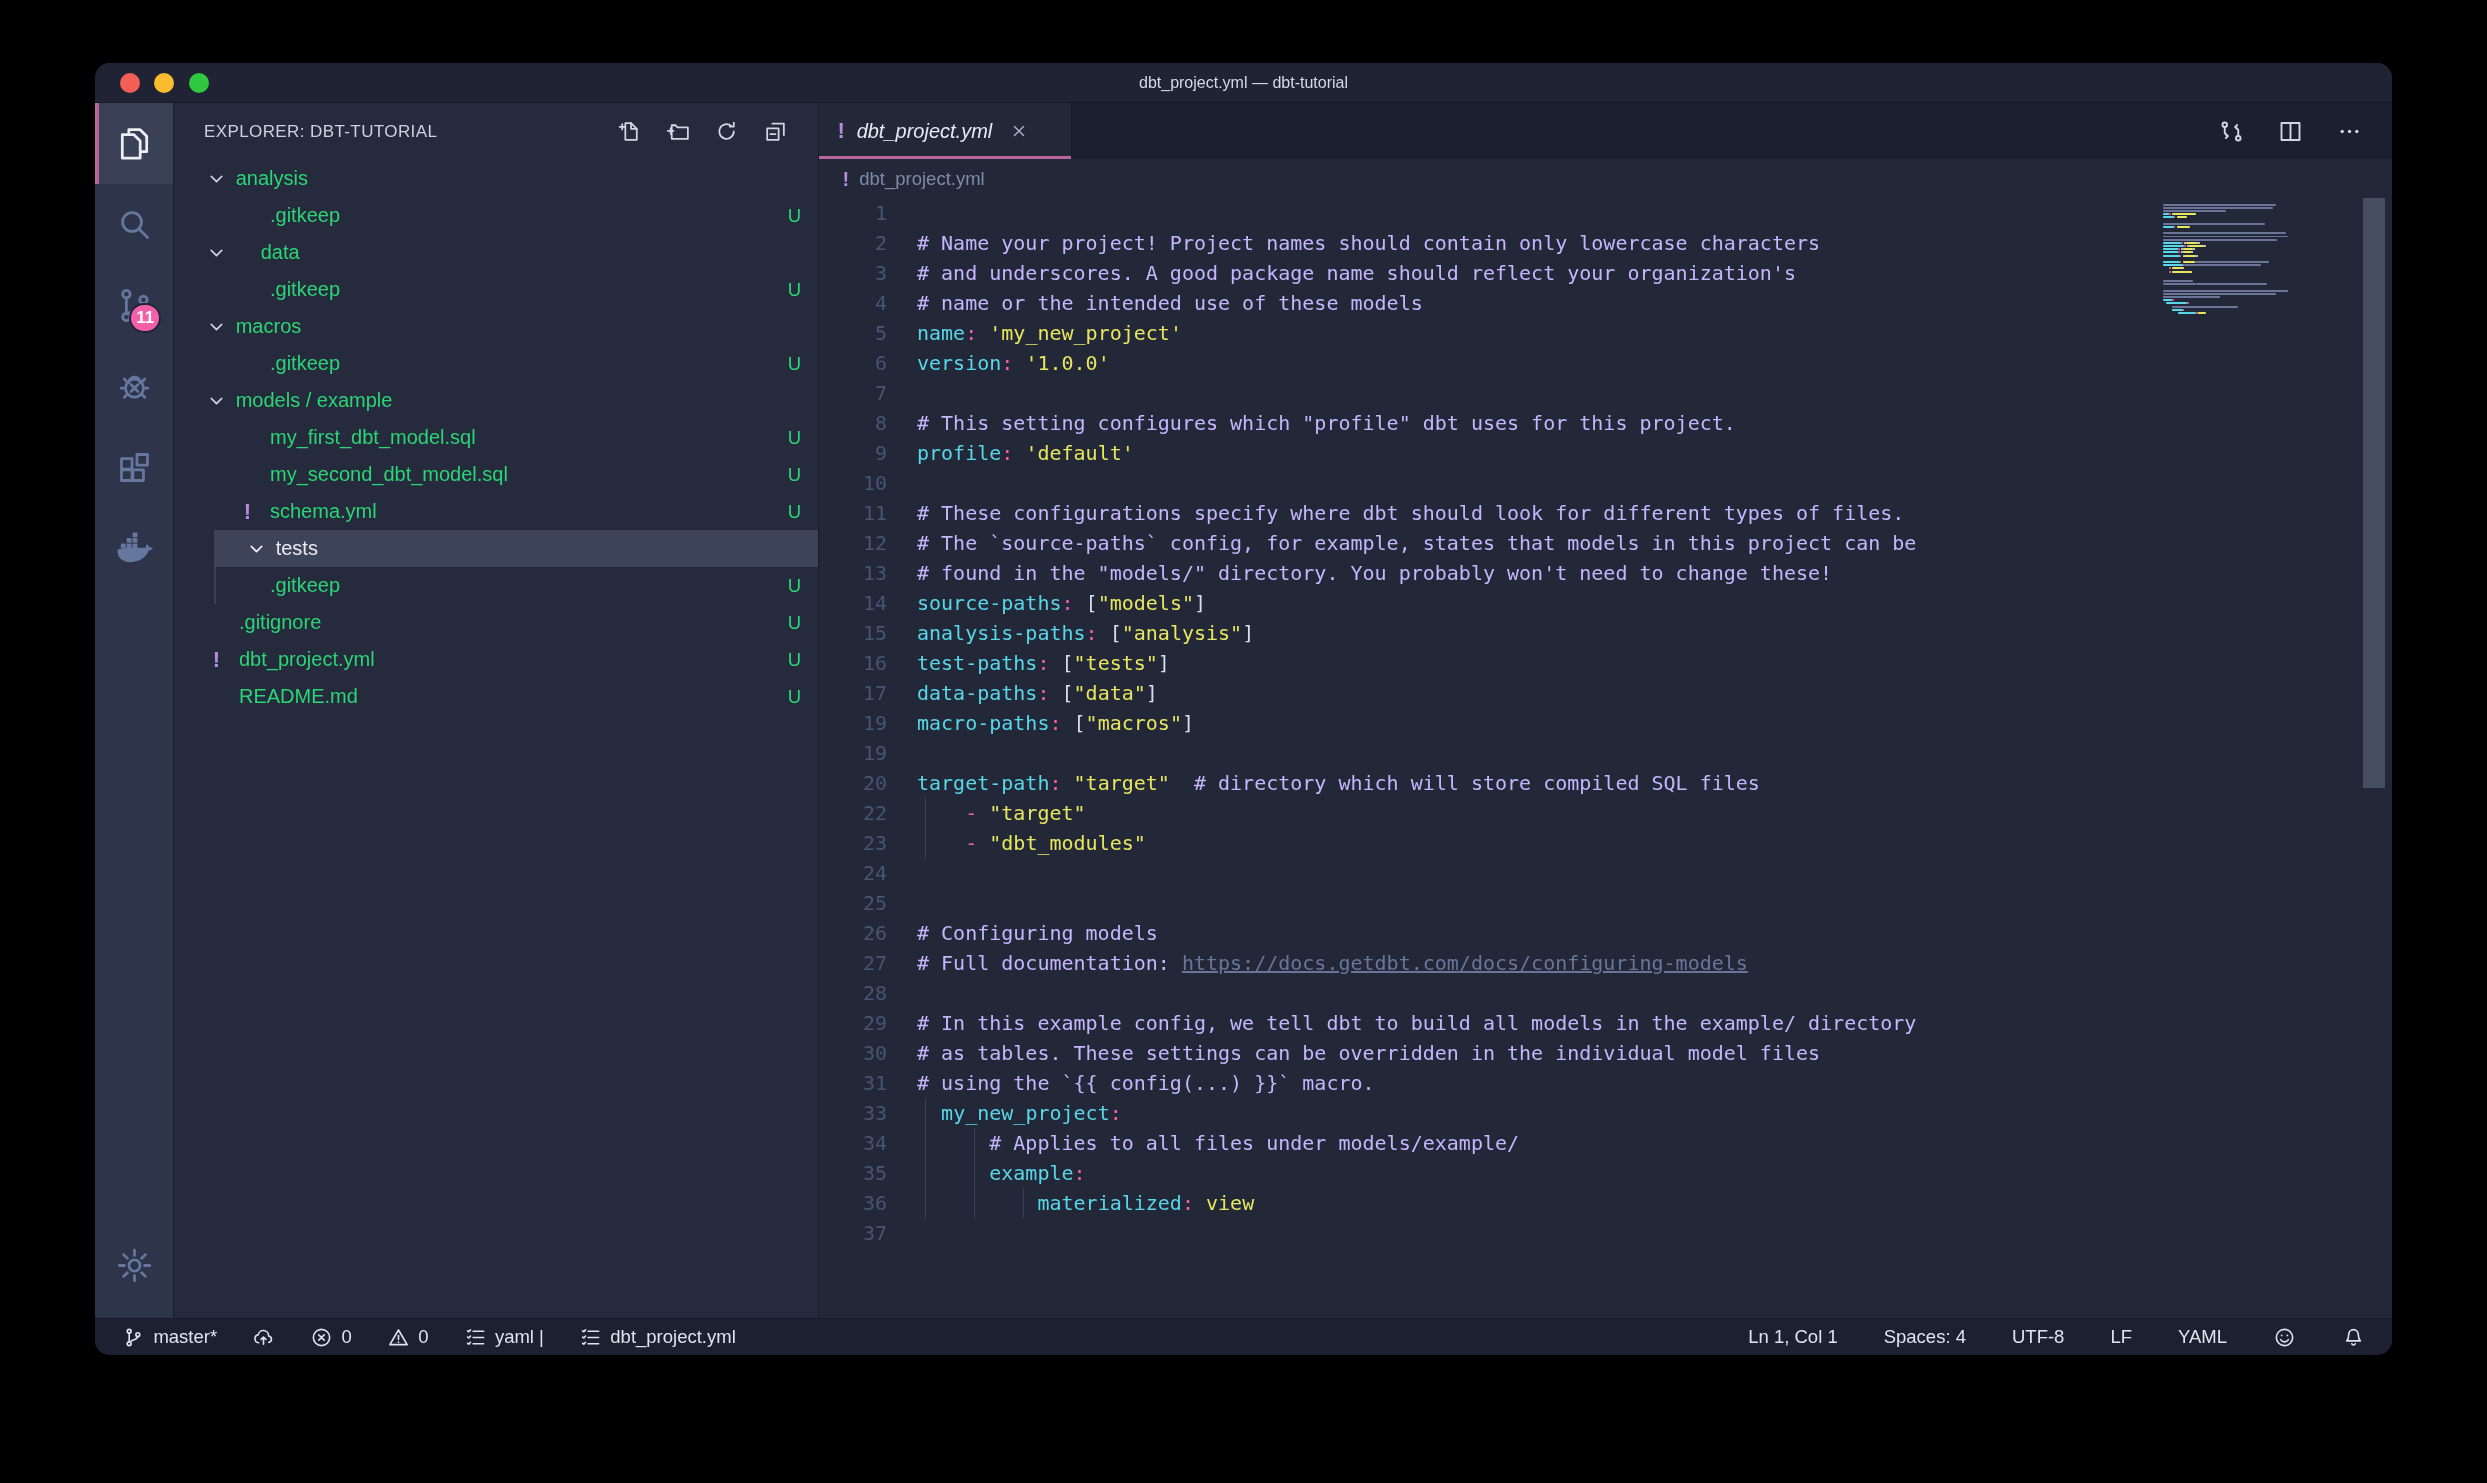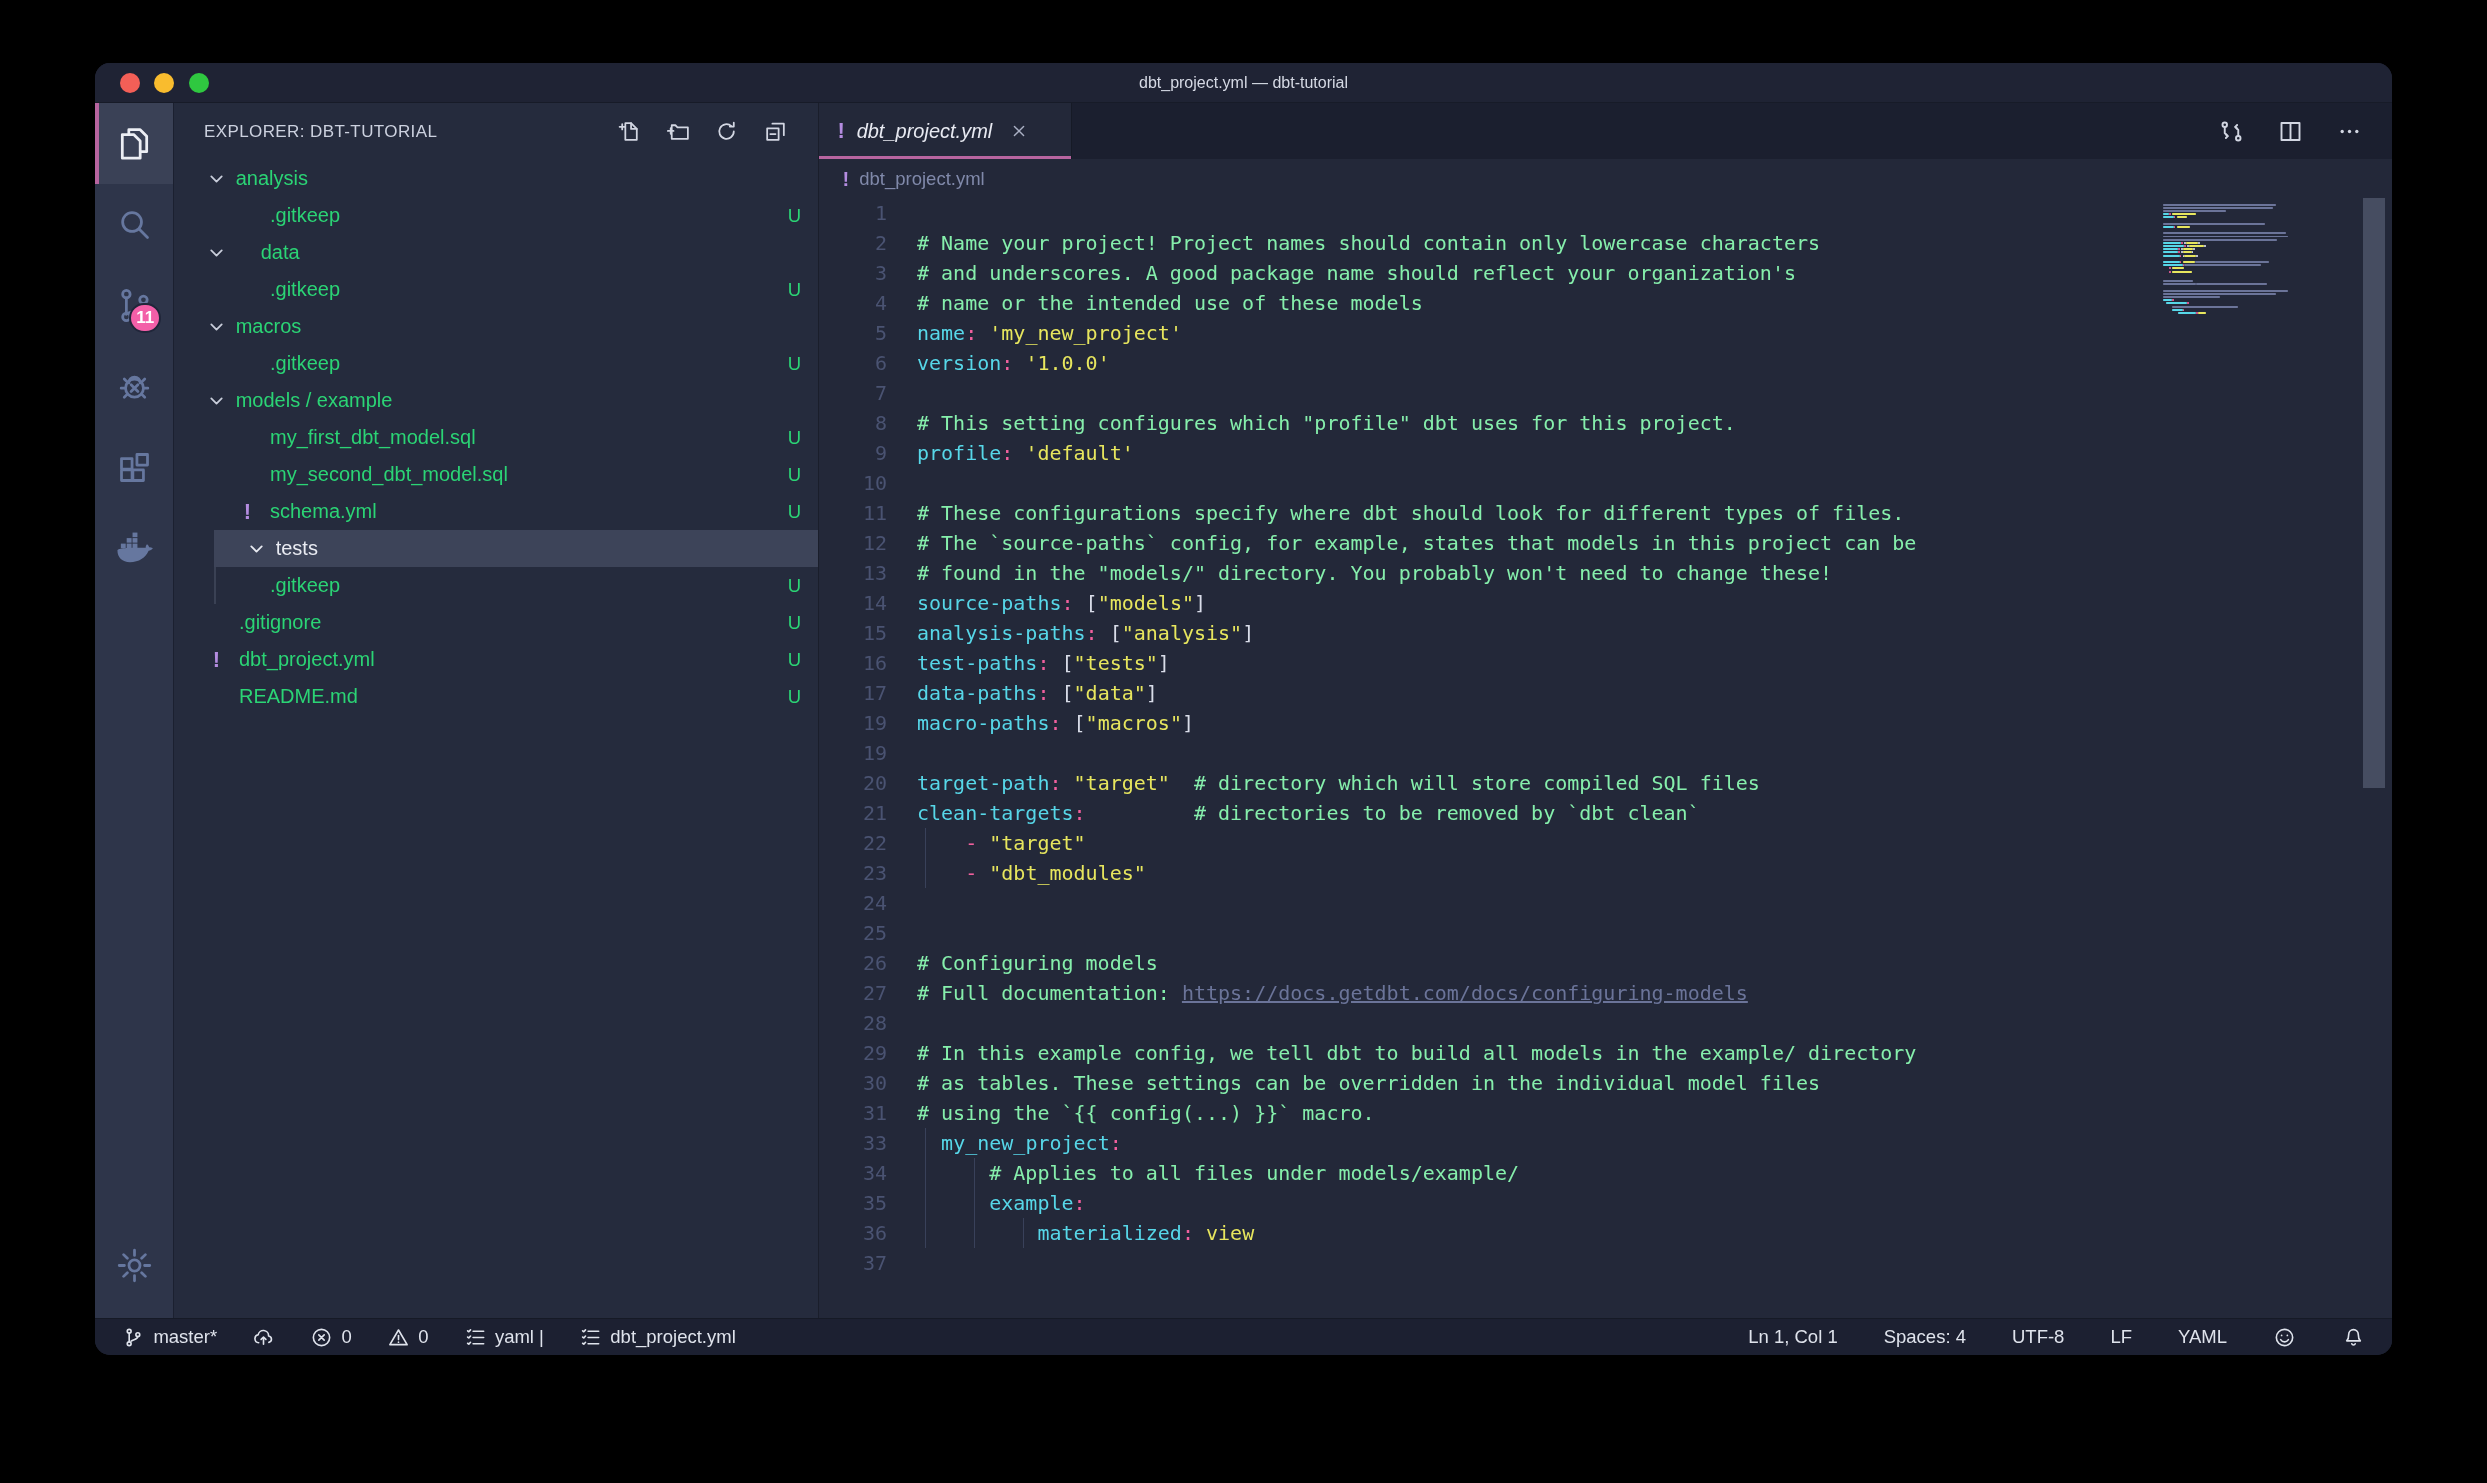--- a/index.html
+++ b/index.html
@@ -103,21 +103,21 @@
 
   .code-area {
     flex:1; position:relative; overflow:hidden;
     font-family:"DejaVu Sans Mono", monospace; font-size:20px; line-height:30px;
   }
   .code-line { display:flex; height:30px; white-space:pre; }
   .gutter-num { flex:0 0 98px; text-align:right; padding-right:30px; color:#4a5372; }
   .line-content { position:relative; }
   .ind-guide { position:absolute; top:0; bottom:0; width:0.8px; background:#39415a; }
 
-  .tok-c { color:#86efac; }
+  .tok-c { color:#c4b5fd; }
   .tok-k { color:#57d7e8; }
   .tok-p { color:#f2609e; }
   .tok-d { color:#f2609e; }
   .tok-s { color:#e7e65e; }
   .tok-b { color:#d9dde9; }
   .tok-w { color:#a6accd; }
   .tok-l { color:#6b7499; text-decoration:underline; }
 
   .minimap { position:absolute; top:1.7px; right:39px; width:190px; }
   .mm-line { height:3.2px; position:relative; }
@@ -497,21 +497,20 @@
             <div class="code-line"><span class="gutter-num">11</span><span class="line-content"><span class="tok-c"># These configurations specify where dbt should look for different types of files.</span></span></div>
             <div class="code-line"><span class="gutter-num">12</span><span class="line-content"><span class="tok-c"># The `source-paths` config, for example, states that models in this project can be</span></span></div>
             <div class="code-line"><span class="gutter-num">13</span><span class="line-content"><span class="tok-c"># found in the "models/" directory. You probably won't need to change these!</span></span></div>
             <div class="code-line"><span class="gutter-num">14</span><span class="line-content"><span class="tok-k">source-paths</span><span class="tok-p">:</span><span class="tok-w"> </span><span class="tok-b">[</span><span class="tok-s">"models"</span><span class="tok-b">]</span></span></div>
             <div class="code-line"><span class="gutter-num">15</span><span class="line-content"><span class="tok-k">analysis-paths</span><span class="tok-p">:</span><span class="tok-w"> </span><span class="tok-b">[</span><span class="tok-s">"analysis"</span><span class="tok-b">]</span></span></div>
             <div class="code-line"><span class="gutter-num">16</span><span class="line-content"><span class="tok-k">test-paths</span><span class="tok-p">:</span><span class="tok-w"> </span><span class="tok-b">[</span><span class="tok-s">"tests"</span><span class="tok-b">]</span></span></div>
             <div class="code-line"><span class="gutter-num">17</span><span class="line-content"><span class="tok-k">data-paths</span><span class="tok-p">:</span><span class="tok-w"> </span><span class="tok-b">[</span><span class="tok-s">"data"</span><span class="tok-b">]</span></span></div>
             <div class="code-line"><span class="gutter-num">19</span><span class="line-content"><span class="tok-k">macro-paths</span><span class="tok-p">:</span><span class="tok-w"> </span><span class="tok-b">[</span><span class="tok-s">"macros"</span><span class="tok-b">]</span></span></div>
             <div class="code-line"><span class="gutter-num">19</span><span class="line-content"></span></div>
             <div class="code-line"><span class="gutter-num">20</span><span class="line-content"><span class="tok-k">target-path</span><span class="tok-p">:</span><span class="tok-w"> </span><span class="tok-s">"target"</span><span class="tok-c">  # directory which will store compiled SQL files</span></span></div>
-            <div class="code-line"><span class="gutter-num">21</span><span class="line-content"><span class="tok-k">clean-targets</span><span class="tok-p">:</span><span class="tok-c">         # directories to be removed by `dbt clean`</span></span></div>
             <div class="code-line"><span class="gutter-num">22</span><span class="line-content"><span class="ind-guide" style="left: 8.4px;"></span><span class="tok-w">    </span><span class="tok-d">-</span><span class="tok-w"> </span><span class="tok-s">"target"</span></span></div>
             <div class="code-line"><span class="gutter-num">23</span><span class="line-content"><span class="ind-guide" style="left: 8.4px;"></span><span class="tok-w">    </span><span class="tok-d">-</span><span class="tok-w"> </span><span class="tok-s">"dbt_modules"</span></span></div>
             <div class="code-line"><span class="gutter-num">24</span><span class="line-content"></span></div>
             <div class="code-line"><span class="gutter-num">25</span><span class="line-content"></span></div>
             <div class="code-line"><span class="gutter-num">26</span><span class="line-content"><span class="tok-c"># Configuring models</span></span></div>
             <div class="code-line"><span class="gutter-num">27</span><span class="line-content"><span class="tok-c"># Full documentation: </span><span class="tok-l">https://docs.getdbt.com/docs/configuring-models</span></span></div>
             <div class="code-line"><span class="gutter-num">28</span><span class="line-content"></span></div>
             <div class="code-line"><span class="gutter-num">29</span><span class="line-content"><span class="tok-c"># In this example config, we tell dbt to build all models in the example/ directory</span></span></div>
             <div class="code-line"><span class="gutter-num">30</span><span class="line-content"><span class="tok-c"># as tables. These settings can be overridden in the individual model files</span></span></div>
             <div class="code-line"><span class="gutter-num">31</span><span class="line-content"><span class="tok-c"># using the `{{ config(...) }}` macro.</span></span></div>

